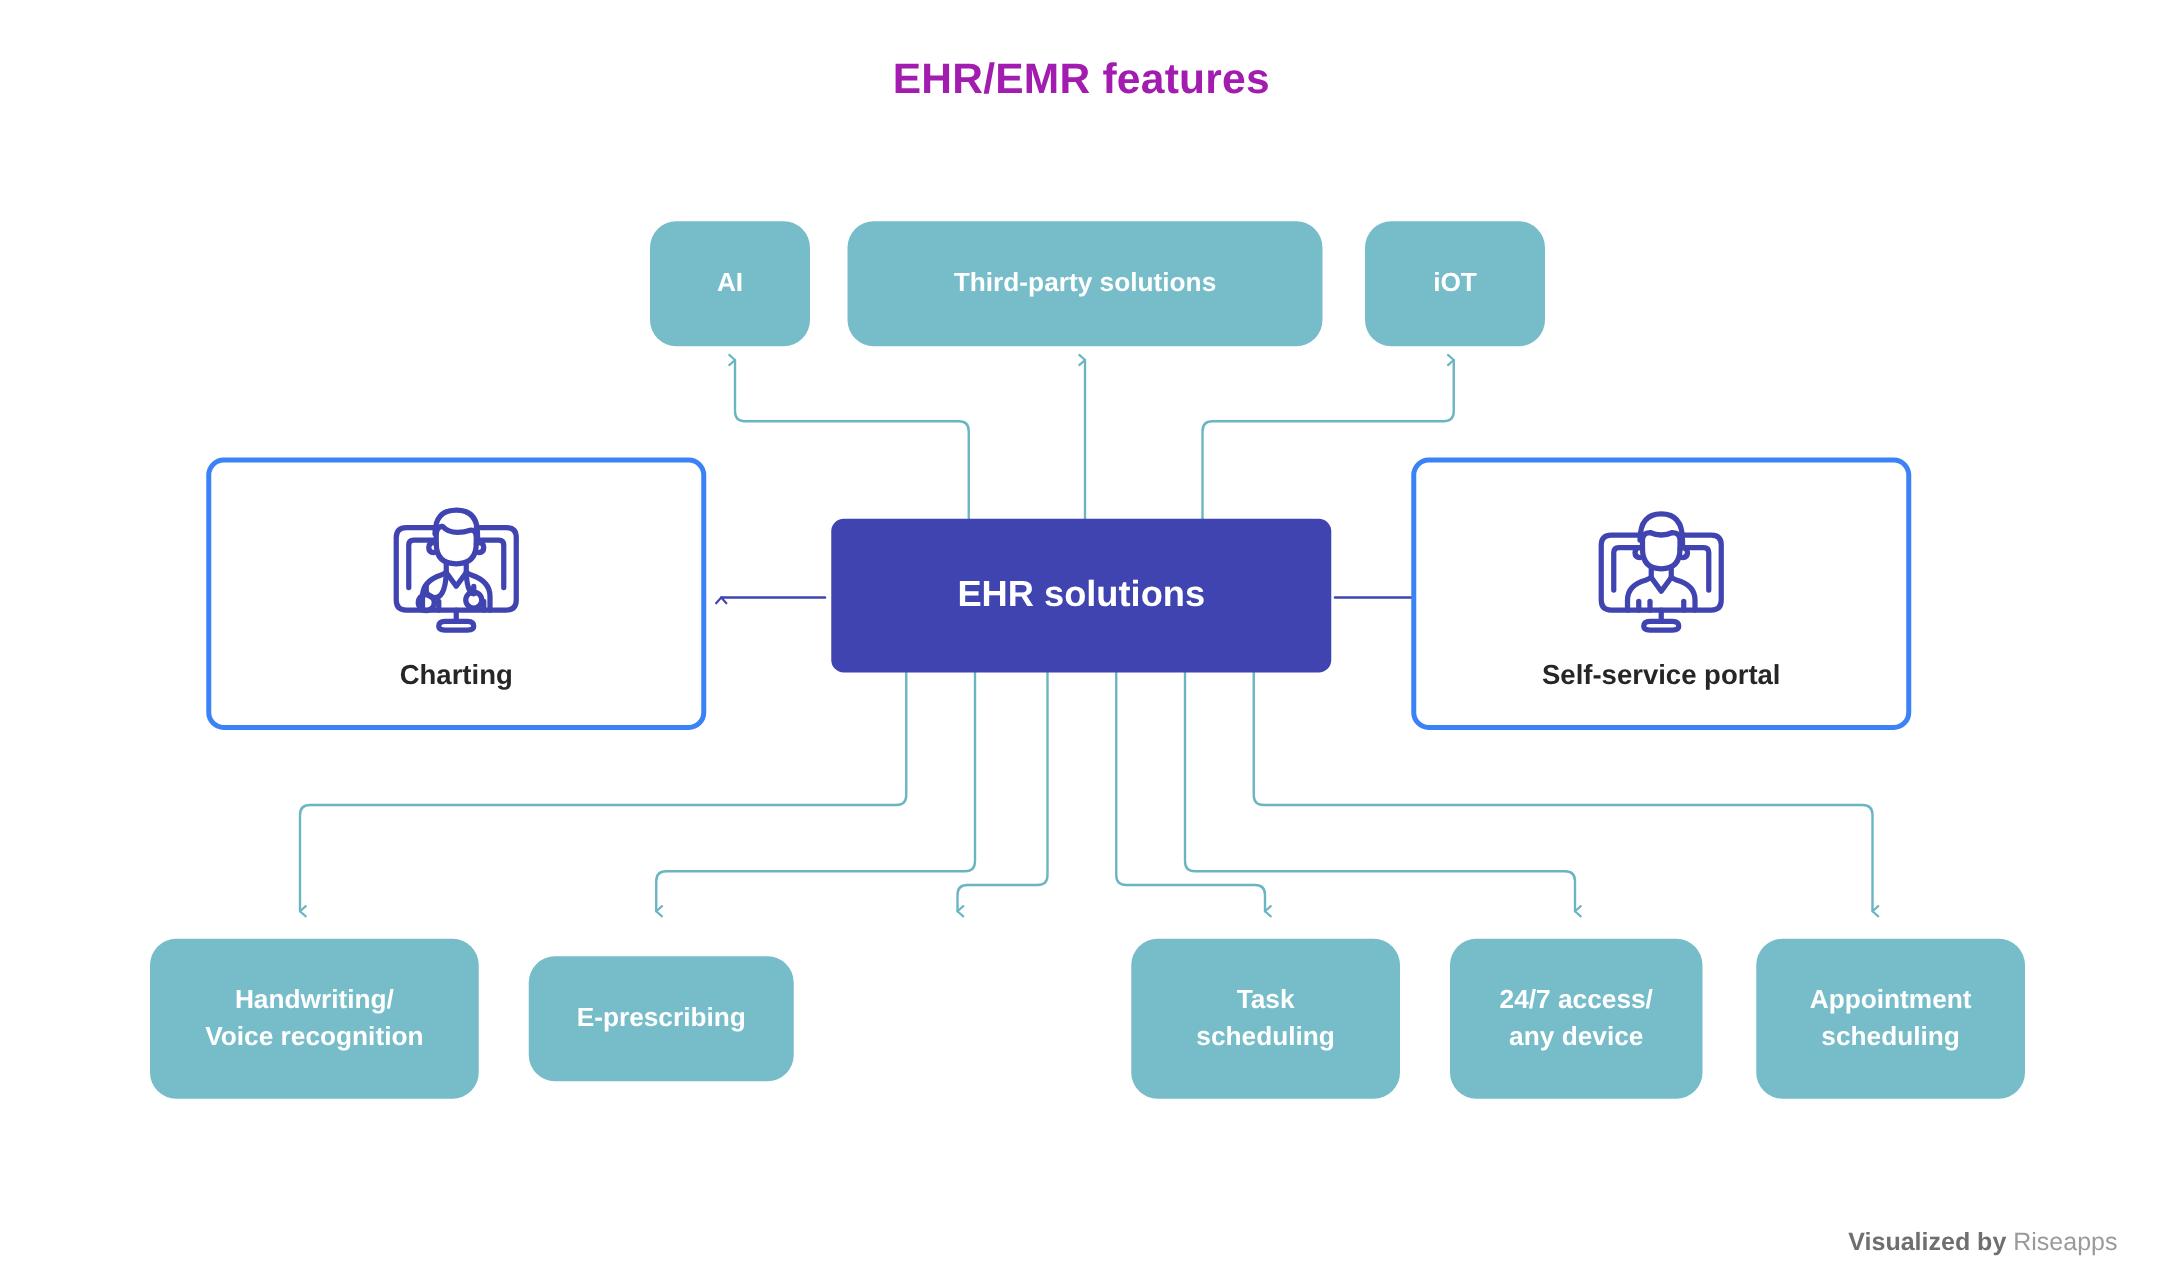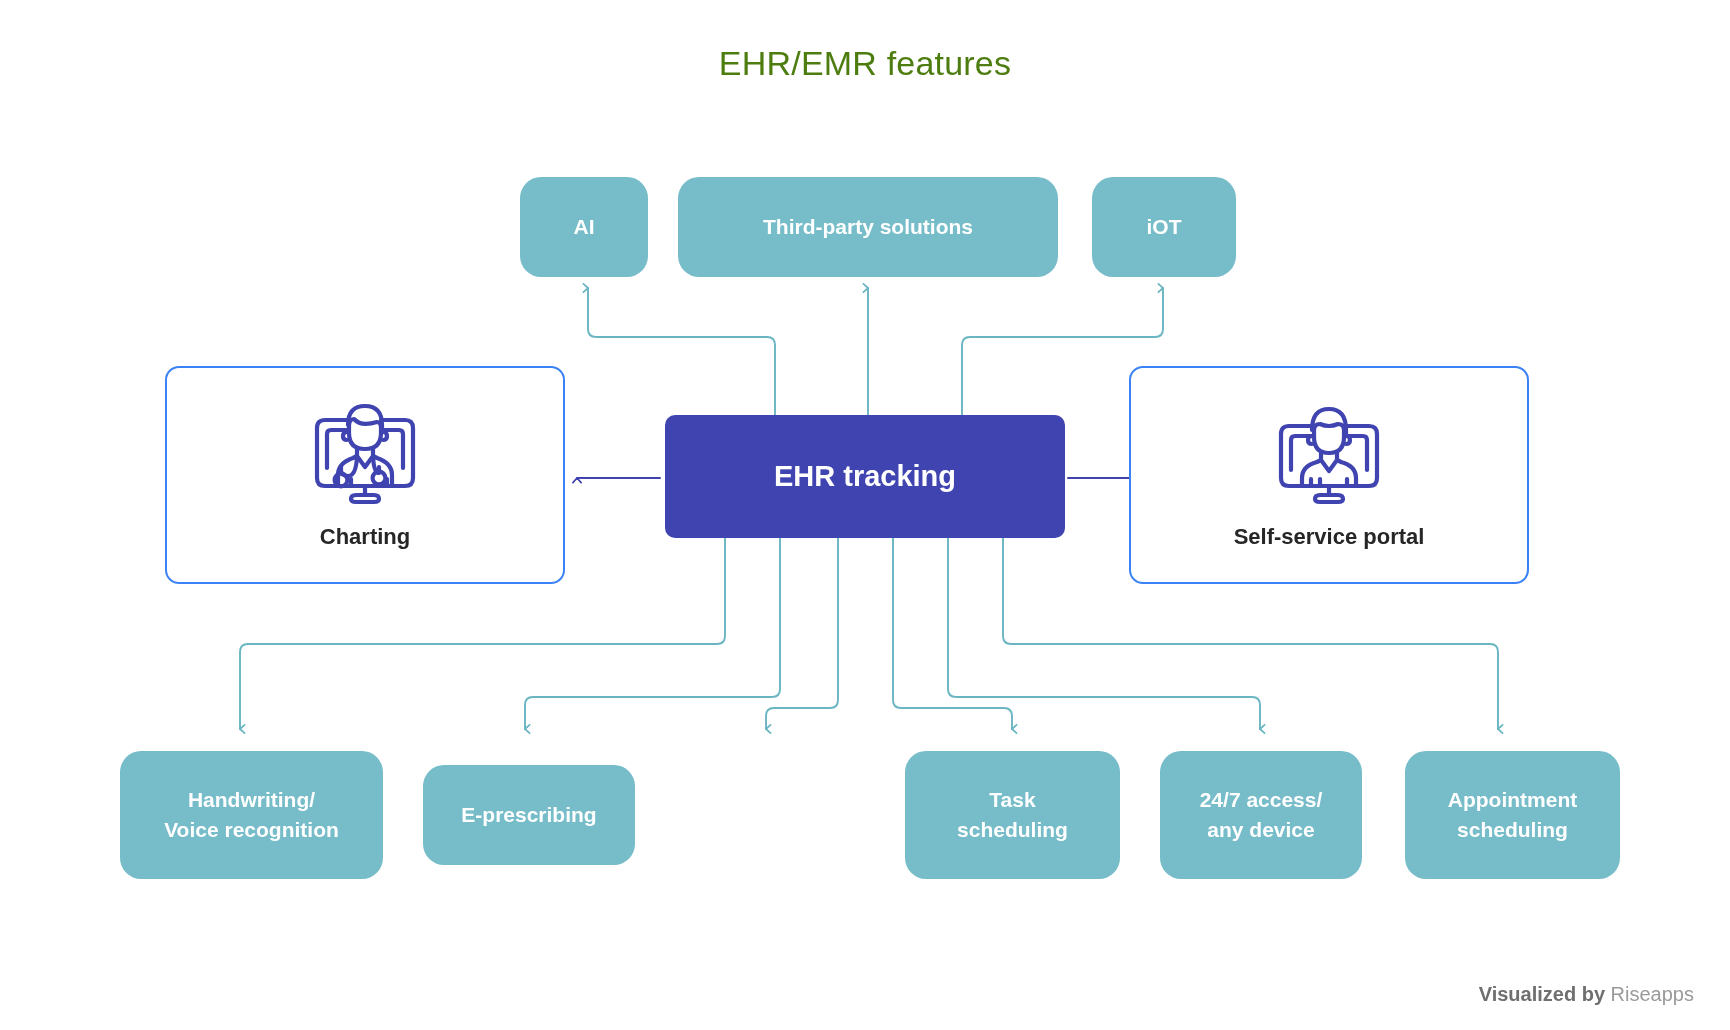--- a/index.html
+++ b/index.html
@@ -9,21 +9,21 @@
     font-family:"Liberation Sans", sans-serif;
     overflow:hidden;
     position:relative;
   }
   #stage{position:absolute;left:0;top:0;width:1730px;height:1030px;}
 
   
   .title{
     position:absolute;left:0;top:44px;width:1730px;
     text-align:center;
-    font-size:34px;font-weight:normal;color:#4d7c0f;
+    font-size:34px;font-weight:bold;color:#a21caf;
     letter-spacing:.2px;
   }
 
   
   #wires{position:absolute;left:0;top:0;width:1730px;height:1030px;}
 
   
   .node{position:absolute;box-sizing:border-box;display:flex;
         align-items:center;justify-content:center;text-align:center;}
 
@@ -32,21 +32,21 @@
     font-size:21px;font-weight:bold;line-height:1.42;
   }
   .teal span{display:block;padding:0 10px;}
 
   .center{
     background:#3f44b0;border-radius:10px;color:#ffffff;
     font-size:29px;font-weight:bold;
   }
 
   .card{
-    background:#ffffff;border:2px solid #3b82f6;border-radius:14px;
+    background:#ffffff;border:4px solid #3b82f6;border-radius:14px;
     flex-direction:column;justify-content:flex-start;
   }
   .card .ico{margin-top:28px;}
   .card .caption{
     margin-top:14px;font-size:22px;font-weight:bold;color:#262626;
   }
 
   
   .footer{
     position:absolute;right:36px;bottom:24px;
@@ -106,21 +106,21 @@
 
   <div class="node teal" style="left:678px;top:177px;width:380px;height:100px;">
     <span>Third-party solutions</span>
   </div>
 
   <div class="node teal" style="left:1092px;top:177px;width:144px;height:100px;">
     <span>iOT</span>
   </div>
 
   <div class="node center" style="left:665px;top:415px;width:400px;height:123px;">
-    <span>EHR tracking</span>
+    <span>EHR solutions</span>
   </div>
 
   <div class="node card" style="left:165px;top:366px;width:400px;height:218px;">
     <div class="ico">
       <svg width="116" height="110" viewBox="0 0 116 110" fill="none" stroke="#3f44b0" stroke-width="4.2" stroke-linecap="round" stroke-linejoin="round">
 
         <path d="M42,24 L18,24 Q10,24 10,32 L10,82 Q10,90 18,90 L98,90 Q106,90 106,82 L106,32 Q106,24 98,24 L74,24"></path>
 
         <path d="M20,72 L20,38 Q20,34 24,34 L40,34"></path>
         <path d="M96,72 L96,38 Q96,34 92,34 L76,34"></path>

